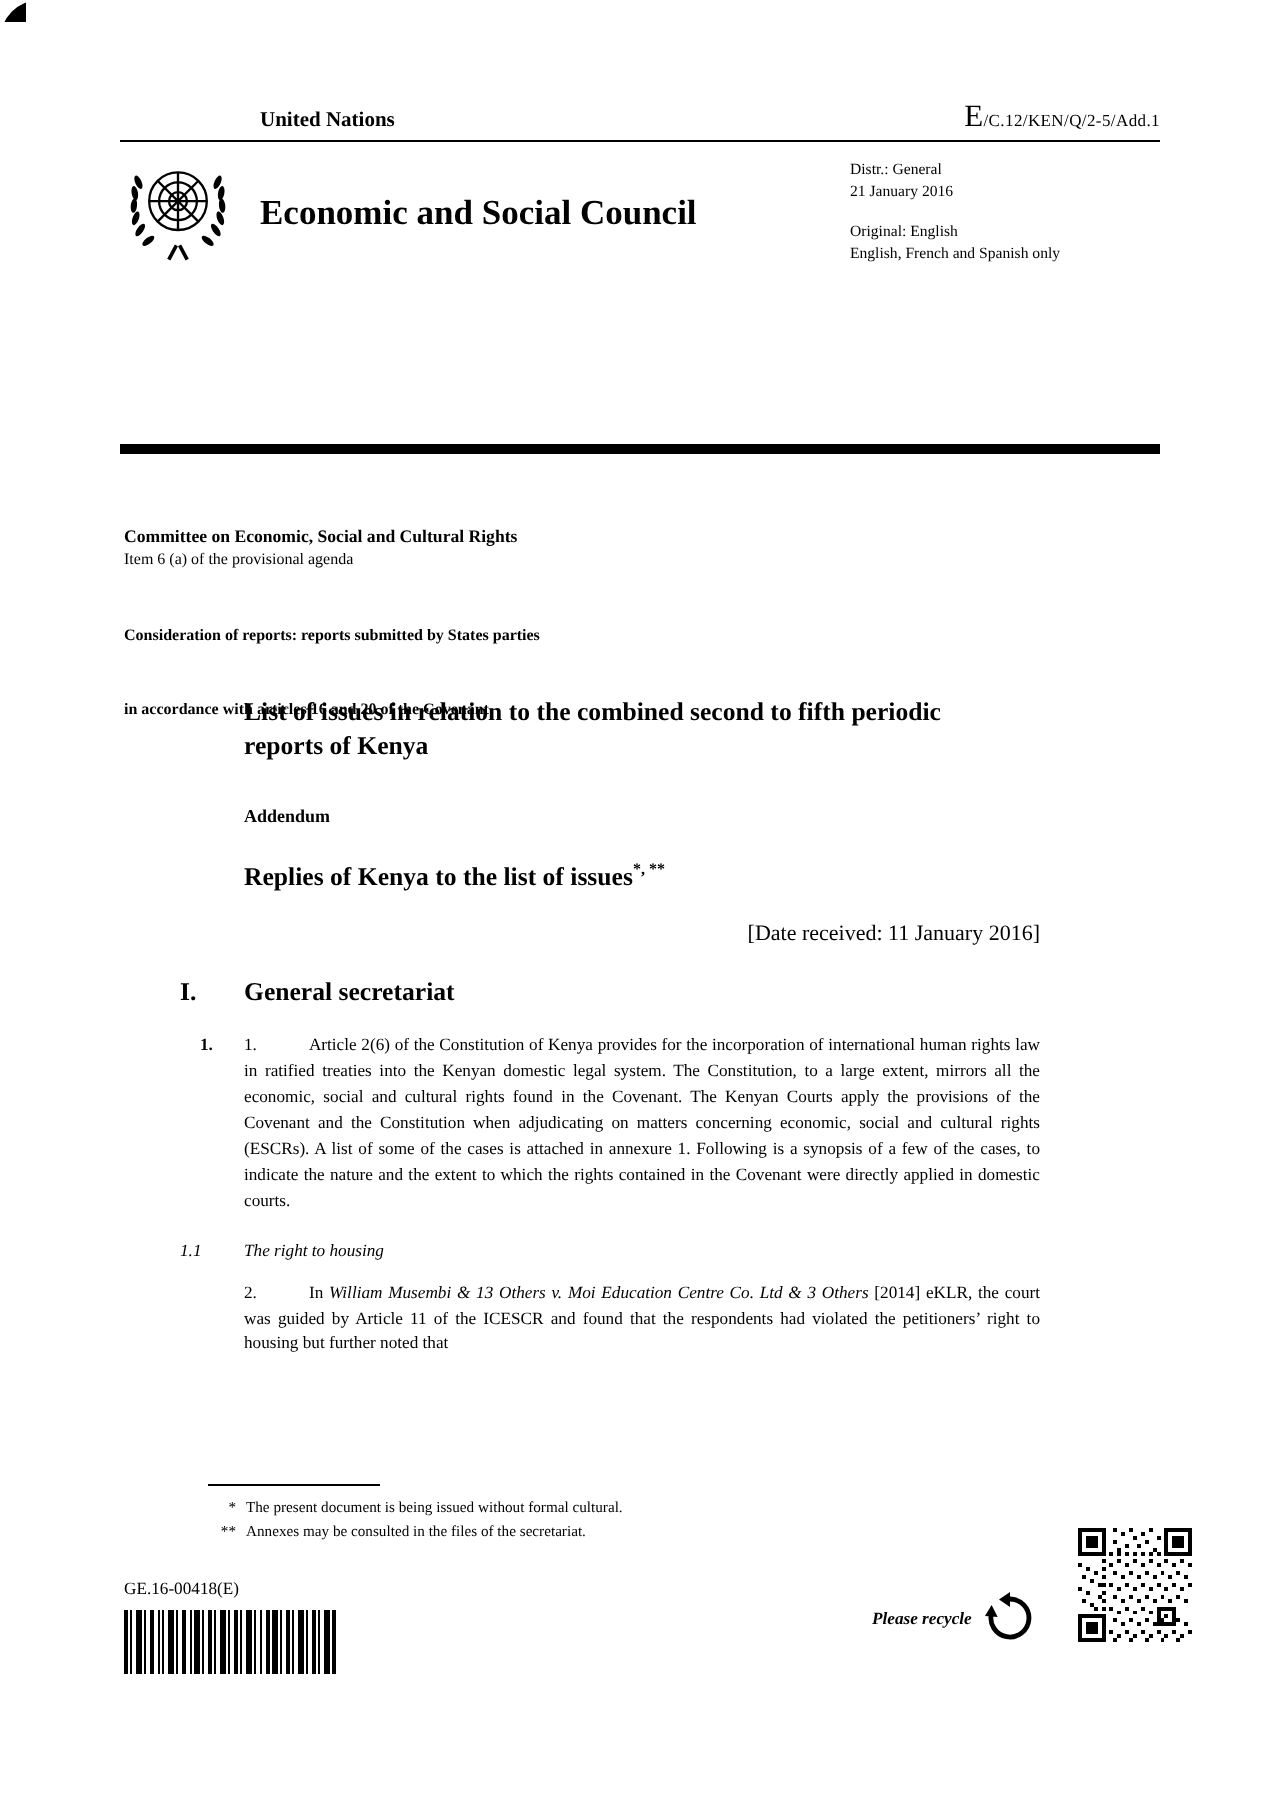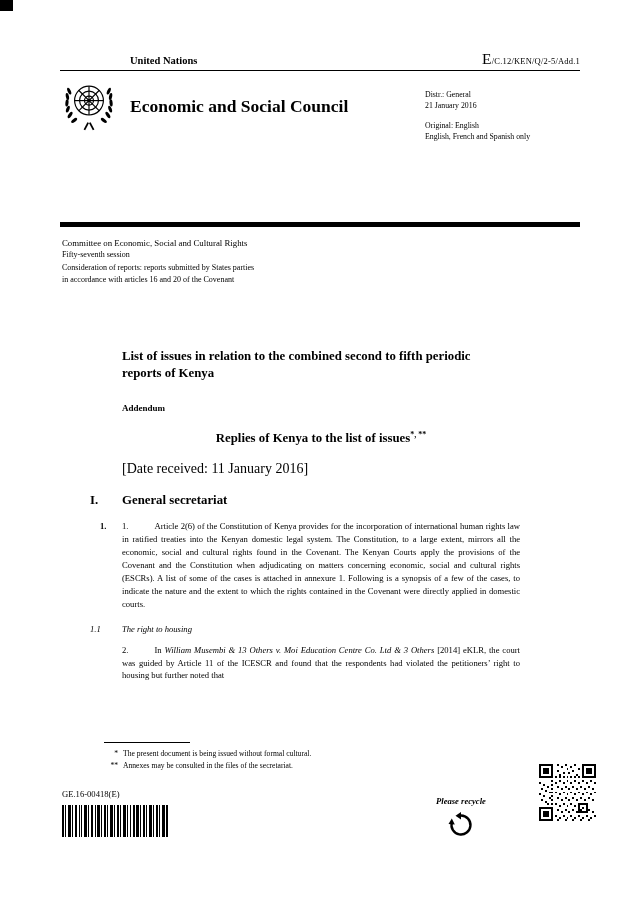--- a/index.html
+++ b/index.html
@@ -1,62 +1,62 @@
 <!DOCTYPE html>
 <html><head>
 <meta charset="utf-8">
 <style>
   html,body{margin:0;padding:0;}
   body{width:640px;height:905px;background:#ffffff;}
-  .page{position:relative;width:640px;height:905px;background:#fff;font-family:"Liberation Serif","DejaVu Serif",serif;color:#000;overflow:hidden;}
+  .page{position:relative;width:640px;height:905px;background:#fff;font-family:"Liberation Serif","DejaVu Serif",serif;color:#000;overflow:hidden;border-radius:20px;}
   .corner-mark{position:absolute;left:0;top:0;width:13px;height:11px;background:#000;}
 
   .header-row{position:absolute;left:60px;top:50px;width:520px;display:flex;justify-content:space-between;align-items:baseline;}
   .un-name{font-weight:bold;font-size:10.5px;margin-left:70px;}
   .doc-symbol{font-size:8.5px;letter-spacing:.2px;}
   .doc-symbol .big-e{font-size:15.5px;}
   .header-rule{position:absolute;left:60px;top:70px;width:520px;border-top:1px solid #000;}
 
   .emblem{position:absolute;left:62px;top:79px;width:54px;height:54px;}
   .council-title{position:absolute;left:130px;top:96px;font-size:17.5px;font-weight:bold;}
-  .distr-block{position:absolute;left:425px;top:90px;width:160px;font-size:7.8px;line-height:10.5px;}
+  .distr-block{position:absolute;left:425px;top:80px;width:160px;font-size:7.8px;line-height:10.5px;}
   .distr-gap{height:10px;}
 
   .black-bar{position:absolute;left:60px;top:222px;width:520px;height:5px;background:#000;}
 
   .session-block{position:absolute;left:62px;top:237px;width:420px;font-size:8px;line-height:12.4px;}
-  .session-block .b{font-weight:normal;}
+  .session-block .b{font-weight:bold;margin-top:25px;}
   .session-block .committee{font-size:8.8px;}
 
   .main{position:absolute;left:122px;top:332px;width:398px;margin-top:16px;}
   .doc-title{font-size:12.8px;font-weight:bold;line-height:16.5px;width:385px;}
   .addendum{margin-top:22px;font-size:9px;font-weight:bold;}
-  .replies{margin-top:17px;font-size:12.8px;font-weight:bold;text-align:center;}
+  .replies{margin-top:17px;font-size:12.8px;font-weight:bold;}
   .replies sup{font-size:8px;font-weight:bold;}
-  .date-received{margin-top:15px;text-align:left;font-size:14px;}
+  .date-received{margin-top:15px;text-align:right;font-size:11px;}
 
   .sec-head{position:relative;margin-top:16px;font-size:12.8px;font-weight:bold;}
   .sec-head .num{position:absolute;left:-32px;}
   .q-head{position:relative;margin-top:12px;font-size:8.6px;font-weight:bold;line-height:12.2px;}
   .q-head .num{position:absolute;left:-22px;}
   .para{margin-top:9px;font-size:8.6px;line-height:12.9px;text-align:justify;}
   .para .pnum{margin-right:26px;}
   .sub-head{position:relative;margin-top:13px;font-size:8.6px;font-style:italic;}
   .sub-head .num{position:absolute;left:-32px;}
   .para2{margin-top:10px;}
   .case-name{font-style:italic;}
 
   .footnotes{position:absolute;left:104px;top:742px;width:340px;font-size:7.6px;line-height:11.8px;}
   .fn-rule{width:86px;border-top:1px solid #000;margin-bottom:5px;}
   .fn-line{display:flex;}
   .fn-mark{width:14px;text-align:right;margin-right:5px;flex:none;}
 
   .ge-number{position:absolute;left:62px;top:789px;font-size:8.6px;}
   .barcode{position:absolute;left:62px;top:805px;}
-  .recycle{position:absolute;left:436px;top:796px;display:flex;align-items:center;gap:6px;flex-direction:column;}
+  .recycle{position:absolute;left:436px;top:796px;display:flex;align-items:center;gap:6px;}
   .recycle-text{font-size:8.6px;font-weight:bold;font-style:italic;}
   .qr{position:absolute;left:539px;top:764px;}
 </style>
 </head>
 <body>
 
 <div class="page">
 
   <div class="corner-mark"></div>
 
@@ -102,21 +102,21 @@
     <div>21 January 2016</div>
     <div class="distr-gap"></div>
     <div>Original: English</div>
     <div>English, French and Spanish only</div>
   </div>
 
   <div class="black-bar"></div>
 
   <div class="session-block">
     <div class="b committee">Committee on Economic, Social and Cultural Rights</div>
-    <div class="b">Fifty-seventh session</div>
+    <div>Item 6 (a) of the provisional agenda</div>
     <div class="b">Consideration of reports: reports submitted by States parties</div>
     <div class="b">in accordance with articles 16 and 20 of the Covenant</div>
   </div>
 
   <div class="main">
     <div class="doc-title">List of issues in relation to the combined second to fifth periodic reports of Kenya</div>
     <div class="addendum">Addendum</div>
     <div class="replies"><span>Replies of Kenya to the list of issues</span><sup>*, **</sup></div>
     <div class="date-received">[Date received: 11 January 2016]</div>
 

